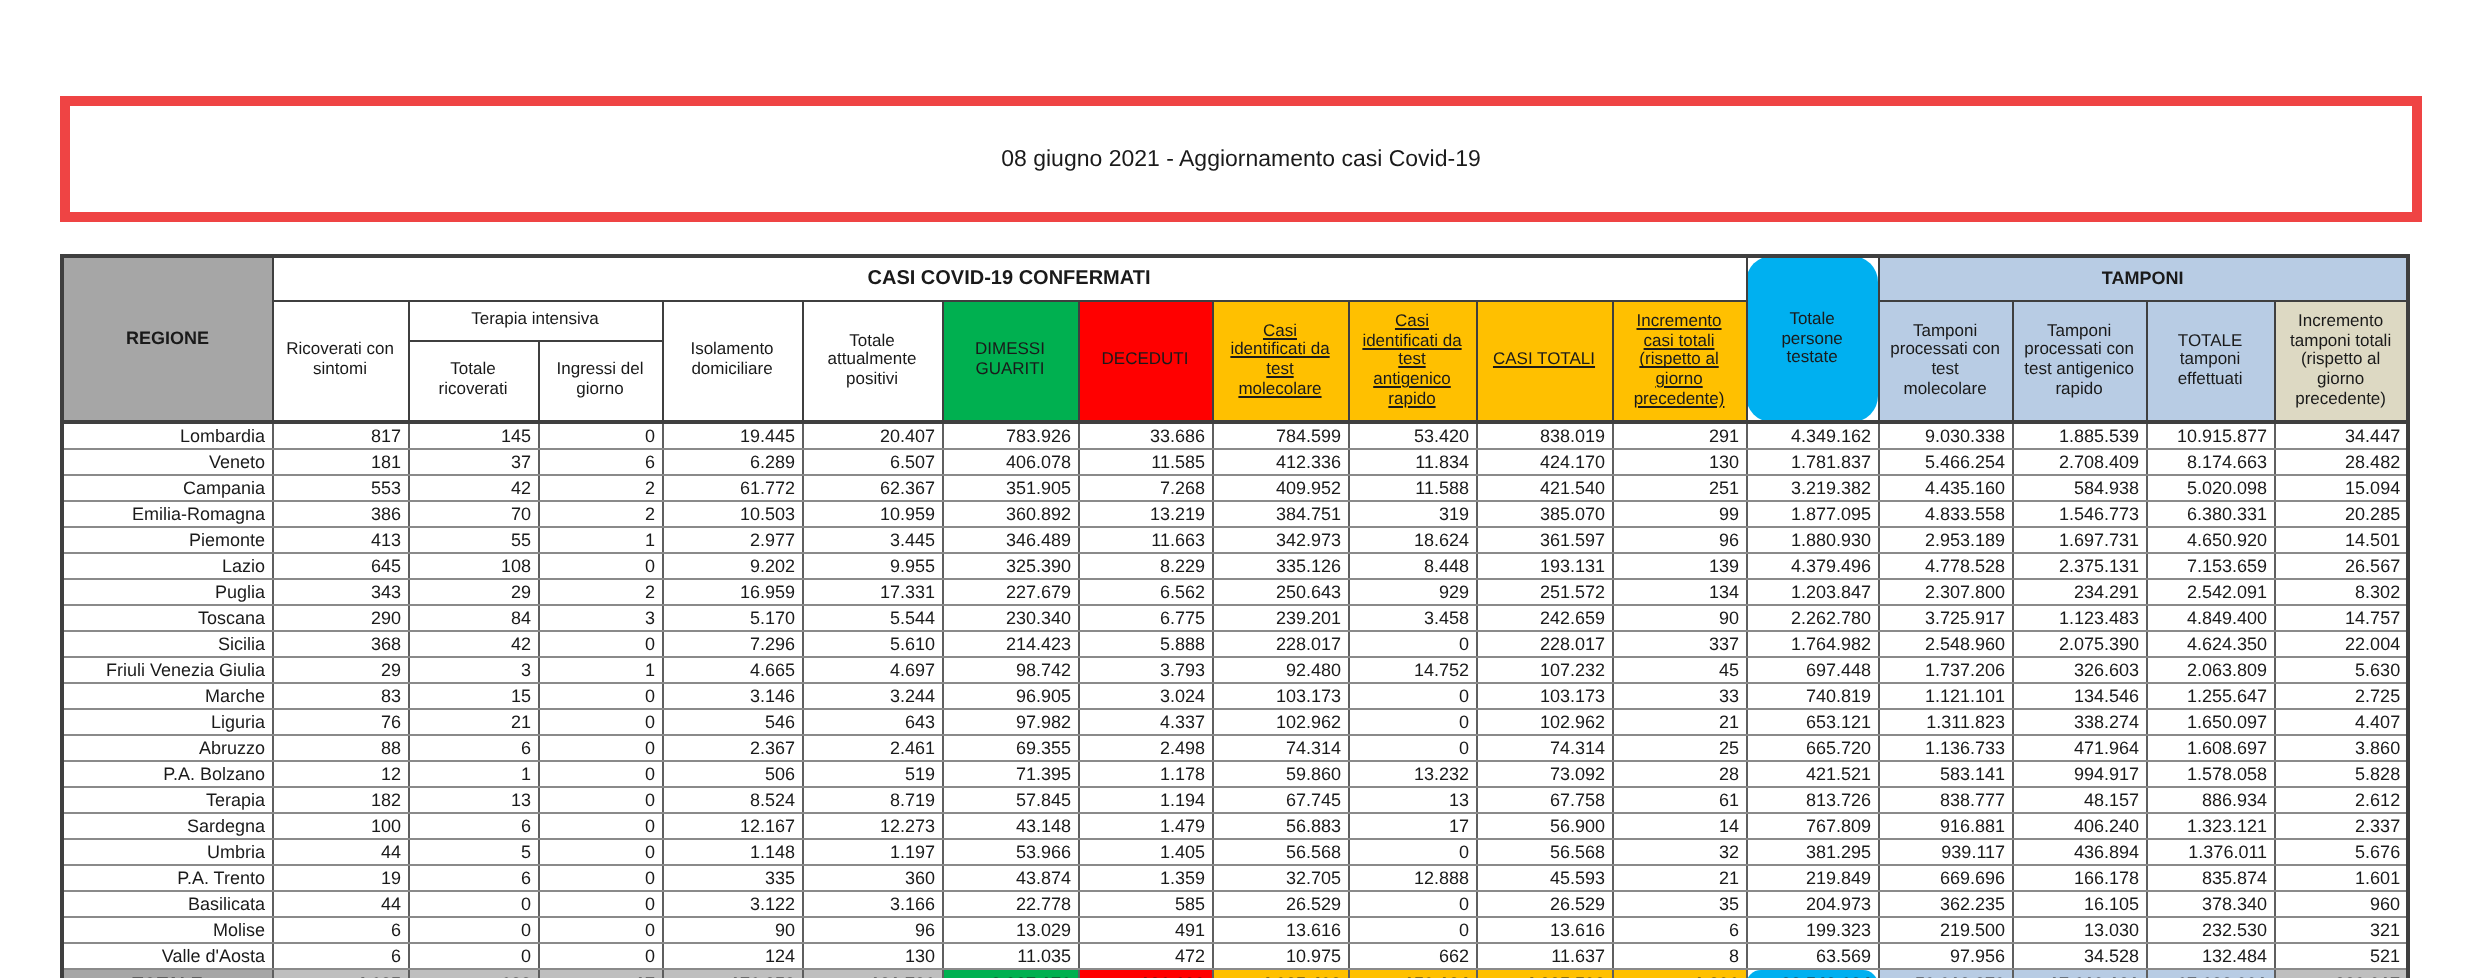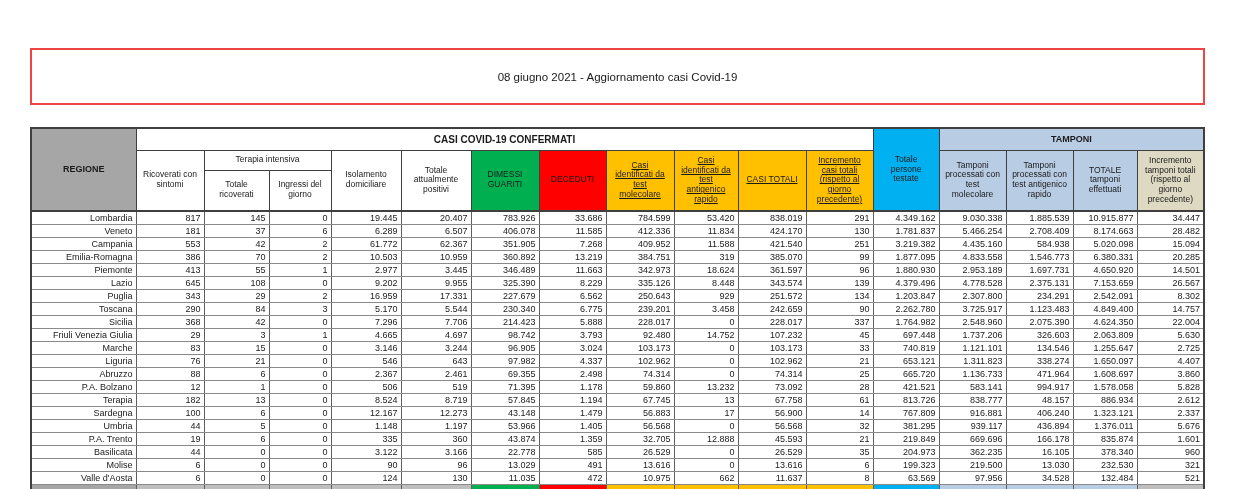--- a/index.html
+++ b/index.html
@@ -3,21 +3,21 @@
 <meta charset="utf-8">
 <style>
   html,body{margin:0;padding:0;}
   body{
     width:1233px;height:489px;background:#ffffff;position:relative;
     font-family:"Liberation Sans", sans-serif;color:#1a1a1a;
     -webkit-font-smoothing:antialiased;
   }
   .title-box{
     position:absolute;left:30px;top:48px;width:1171px;height:53px;
-    border:2px solid #ef4444;background:#ffffff;
+    border:5px solid #ef4444;background:#ffffff;
     display:flex;flex-direction:column;justify-content:space-evenly;
     text-align:center;font-size:11.5px;color:#1a1a1a;
   }
   .covid-table{
     position:absolute;left:30px;top:127px;width:1173px;
     border-collapse:collapse;table-layout:fixed;
     font-size:9px;color:#1a1a1a;
     border:2px solid #3f3f3f;
   }
   .covid-table th{
@@ -38,21 +38,21 @@
     border-top:1.5px solid #3f3f3f;border-bottom:2px solid #3f3f3f;
   }
   .covid-table tr.total-row td.total-label{text-align:center;}
   .h-bold{font-weight:bold !important;font-size:10px !important;}
   .h-bold-sm{font-weight:bold !important;font-size:9px !important;}
   .bg-grayhdr{background:#a6a6a6 !important;}
   .bg-graytot{background:#bfbfbf !important;}
   .bg-green{background:#00b050 !important;}
   .bg-red{background:#ff0000 !important;}
   .bg-gold{background:#ffc000 !important;text-decoration:underline;}
-  .bg-cyan{background:#00b0f0 !important;}
+  .bg-cyan{background:#00b0f0 !important;border-radius:13px;}
   .bg-blue{background:#b8cce4 !important;}
   .bg-beige{background:#ddd9c3 !important;margin-top:41px;}
 </style>
 </head>
 <body>
 
 <div class="title-box">
   <div>08 giugno 2021 - Aggiornamento casi Covid-19</div>
 </div>
 
@@ -204,21 +204,21 @@
         <td class="region">Lazio</td>
         <td class="">645</td>
         <td class="">108</td>
         <td class="">0</td>
         <td class="">9.202</td>
         <td class="">9.955</td>
         <td class="">325.390</td>
         <td class="">8.229</td>
         <td class="">335.126</td>
         <td class="">8.448</td>
-        <td class="">343.574</td>
+        <td class="">193.131</td>
         <td class="">139</td>
         <td class="">4.379.496</td>
         <td class="">4.778.528</td>
         <td class="">2.375.131</td>
         <td class="">7.153.659</td>
         <td class="">26.567</td>
       </tr>
       <tr>
         <td class="region">Puglia</td>
         <td class="">343</td>
@@ -256,21 +256,21 @@
         <td class="">1.123.483</td>
         <td class="">4.849.400</td>
         <td class="">14.757</td>
       </tr>
       <tr>
         <td class="region">Sicilia</td>
         <td class="">368</td>
         <td class="">42</td>
         <td class="">0</td>
         <td class="">7.296</td>
-        <td class="">7.706</td>
+        <td class="">5.610</td>
         <td class="">214.423</td>
         <td class="">5.888</td>
         <td class="">228.017</td>
         <td class="">0</td>
         <td class="">228.017</td>
         <td class="">337</td>
         <td class="">1.764.982</td>
         <td class="">2.548.960</td>
         <td class="">2.075.390</td>
         <td class="">4.624.350</td>

